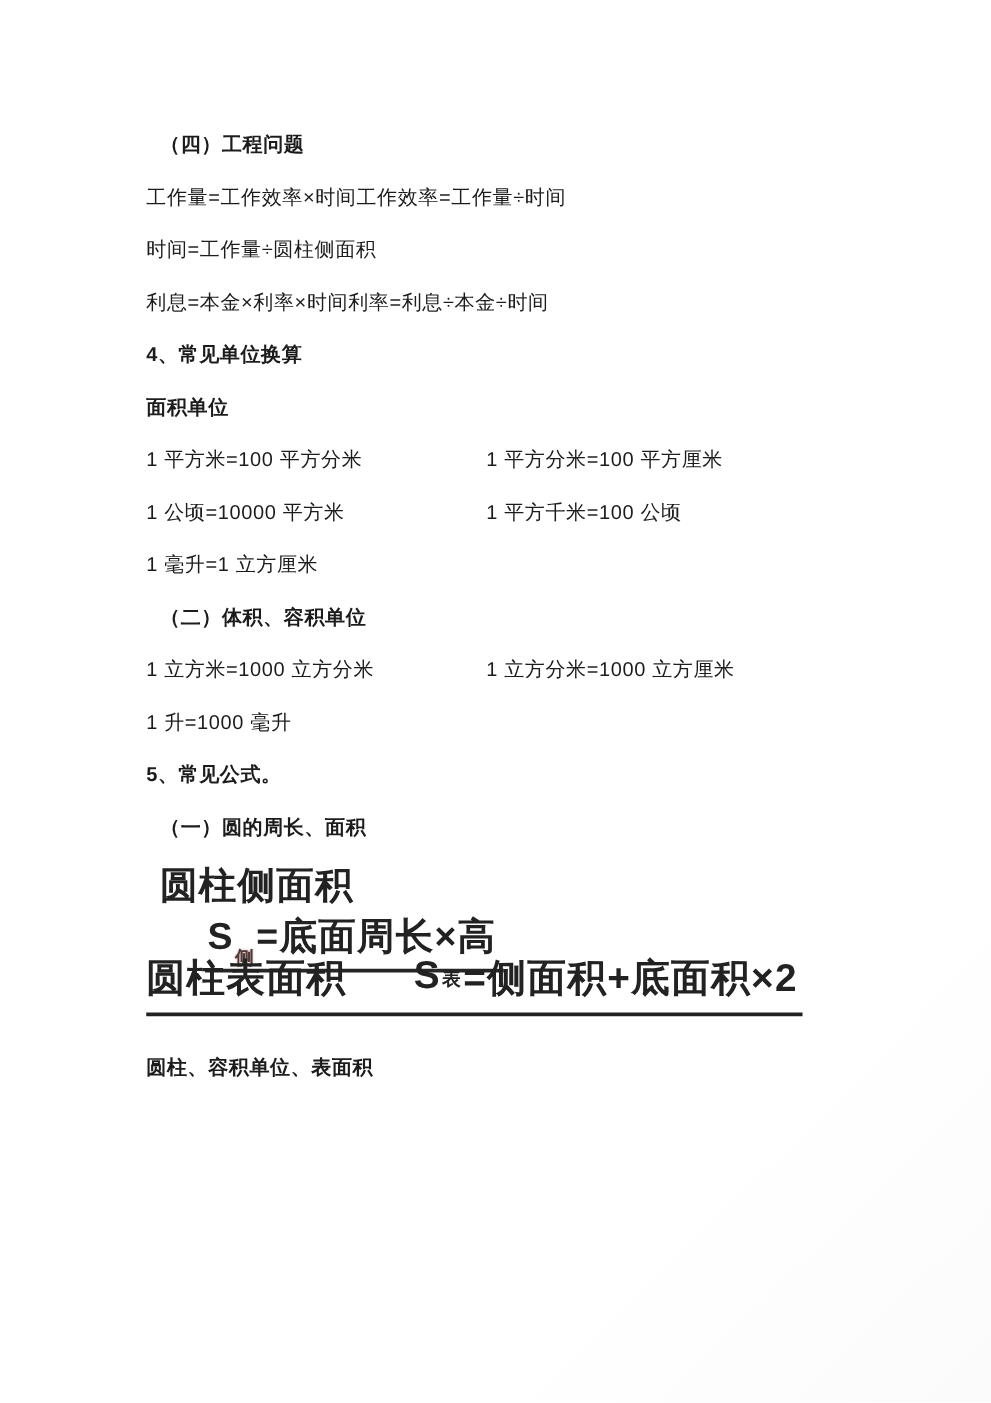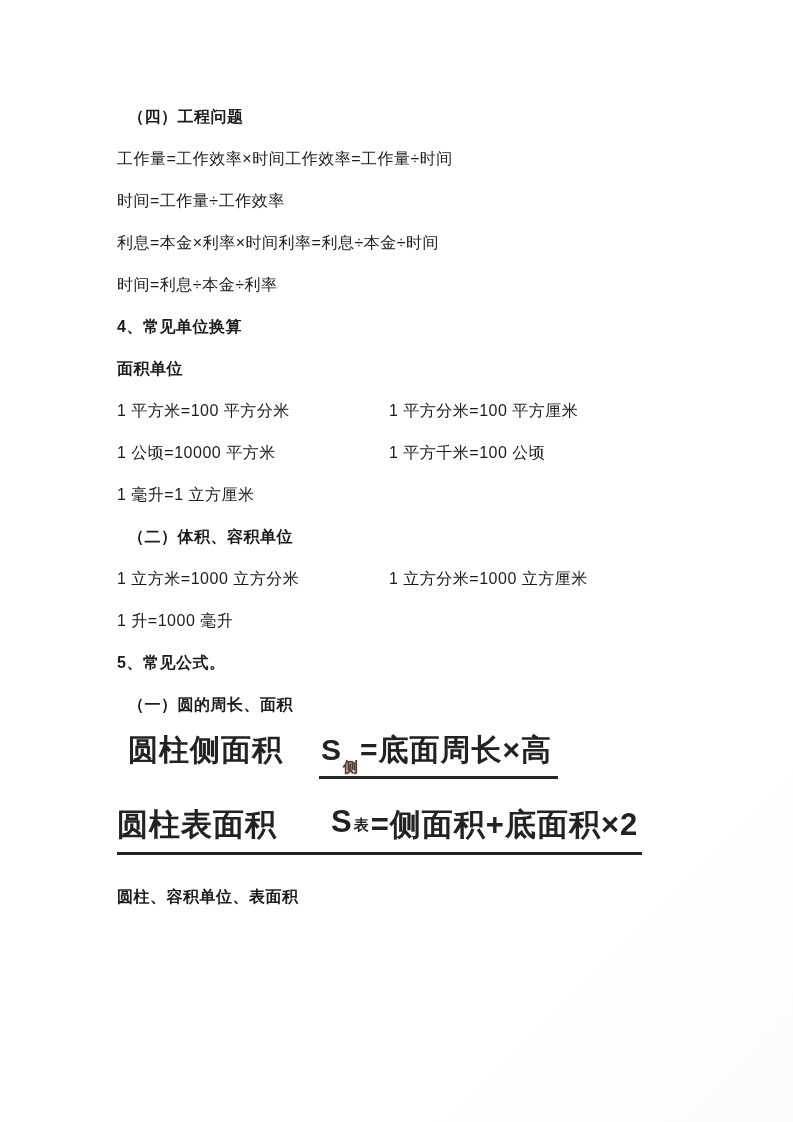--- a/index.html
+++ b/index.html
@@ -28,20 +28,21 @@
   .col-right { white-space: pre-wrap; }
 
   
   .fimg {
     display: flex;
     align-items: flex-start;
     font-weight: bold;
     color: #222222;
     filter: blur(0.45px);
     white-space: pre-wrap;
+    flex-direction: column;
   }
   .fimg-side {
     margin-top: 4px;
     height: 52px;
     font-size: 30px;
     padding-left: 11px;
     letter-spacing: 1px;
   }
   .fimg-side .eq {
     margin-left: 36px;
@@ -72,24 +73,23 @@
   .footer-line { margin-top: 20px; }
 </style>
 </head>
 <body>
 
 <div class="page">
   <div class="content">
 
     <div class="line bold indent">（四）工程问题</div>
     <div class="line">工作量=工作效率×时间工作效率=工作量÷时间</div>
-    <div class="line">时间=工作量÷工作效率</div>
+    <div class="line">时间=工作量÷圆柱侧面积</div>
 
     <div class="line">利息=本金×利率×时间利率=利息÷本金÷时间</div>
-    <div class="line">时间=利息÷本金÷利率</div>
 
     <div class="line bold">4、常见单位换算</div>
     <div class="line bold">面积单位</div>
 
     <div class="line cols">
       <span class="col-left">1 平方米=100 平方分米</span>
       <span class="col-right">1 平方分米=100 平方厘米</span>
     </div>
     <div class="line cols">
       <span class="col-left">1 公顷=10000 平方米</span>

